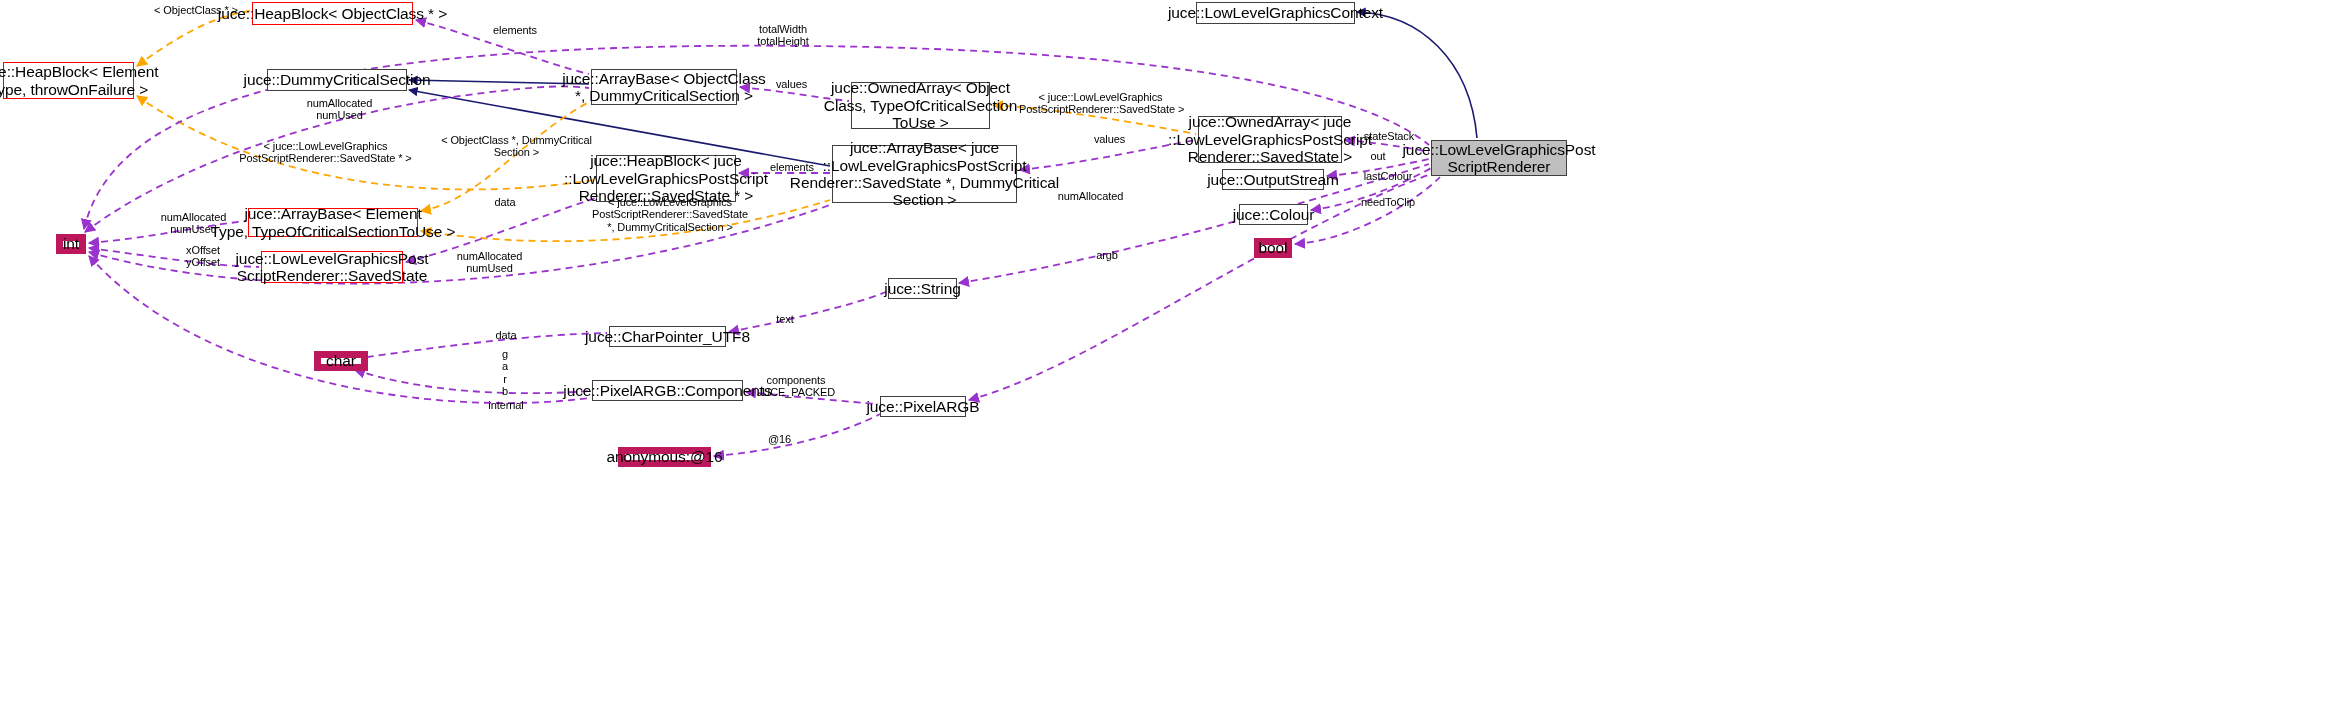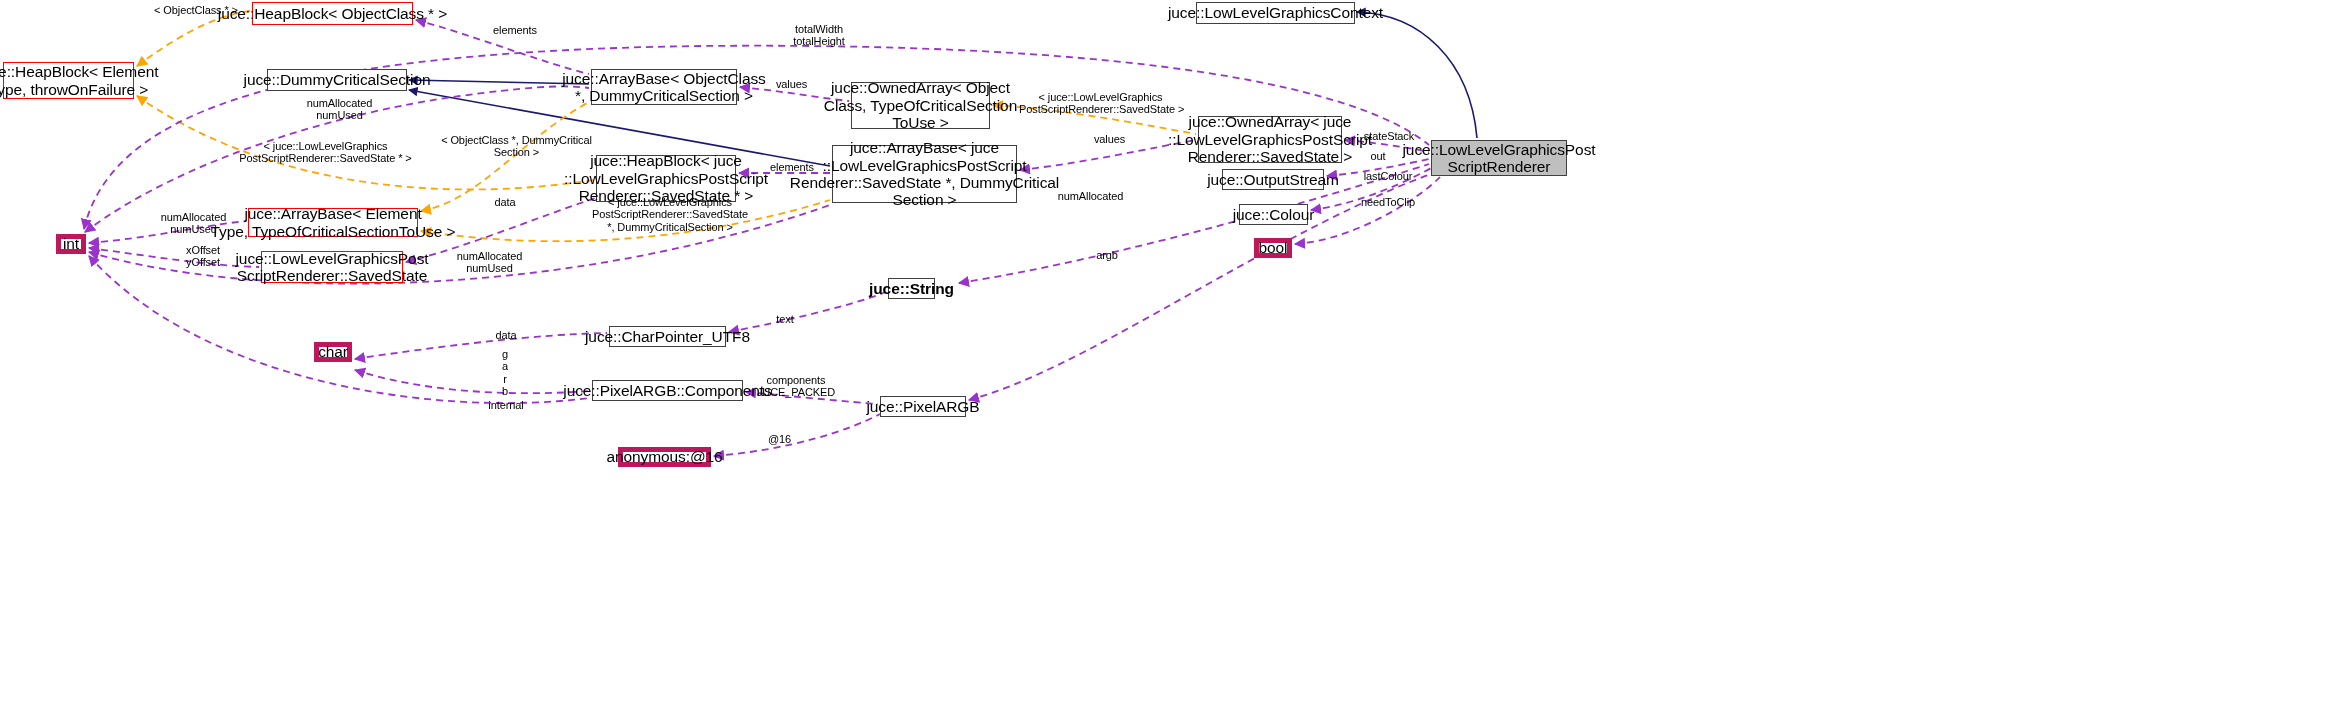--- a/index.html
+++ b/index.html
@@ -32,21 +32,21 @@
     line-height: 1.12;
     font-size: 15.5px;
     color: #000000;
     background: #ffffff;
     border: 1px solid #404040;
     padding: 2px 4px;
     white-space: pre;
     letter-spacing: -0.1px;
   }
   .node.thin-grey {
-    border: 5px solid #be185d;
+    border: 7px solid #be185d;
   }
   .node.red {
     border: 1.6px solid #ff0000;
   }
   .node.dark {
     border: 1.6px solid #404040;
   }
   .node.focus {
     background: #bfbfbf;
     border: 1.4px solid #404040;
@@ -173,30 +173,30 @@
 Renderer::SavedState *, DummyCritical
 Section &gt;</div>
   <div class="node dark" style="left:1222px;top:169px;width:102px;height:21px;">juce::OutputStream</div>
   <div class="node dark" style="left:1239px;top:204px;width:69px;height:21px;">juce::Colour</div>
   <div class="node thin-grey" style="left:1254px;top:238px;width:38px;height:20px;">bool</div>
   <div class="node red" style="left:248px;top:208px;width:170px;height:29px;">juce::ArrayBase&lt; Element
 Type, TypeOfCriticalSectionToUse &gt;</div>
   <div class="node red" style="left:261px;top:251px;width:142px;height:32px;">juce::LowLevelGraphicsPost
 ScriptRenderer::SavedState</div>
   <div class="node thin-grey" style="left:56px;top:234px;width:30px;height:20px;">int</div>
-  <div class="node dark" style="left:888px;top:278px;width:47px;height:21px;font-weight:bold;">juce::String</div>
+  <div class="node dark" style="left:888px;top:278px;width:69px;height:21px;">juce::String</div>
   <div class="node dark" style="left:609px;top:326px;width:117px;height:21px;">juce::CharPointer_UTF8</div>
-  <div class="node thin-grey" style="left:314px;top:342px;width:38px;height:20px;">char</div>
+  <div class="node thin-grey" style="left:314px;top:351px;width:54px;height:20px;">char</div>
   <div class="node dark" style="left:592px;top:380px;width:151px;height:21px;">juce::PixelARGB::Components</div>
   <div class="node dark" style="left:880px;top:396px;width:86px;height:21px;">juce::PixelARGB</div>
   <div class="node thin-grey" style="left:618px;top:447px;width:93px;height:20px;">anonymous:@16</div>
 
   <div class="edge-label" style="left:148px;top:4px;width:96px;">&lt; ObjectClass * &gt;</div>
   <div class="edge-label" style="left:483px;top:24px;width:64px;">elements</div>
-  <div class="edge-label" style="left:746px;top:23px;width:74px;margin-left:36px;">totalWidth
+  <div class="edge-label" style="left:746px;top:23px;width:74px;">totalWidth
 totalHeight</div>
   <div class="edge-label" style="left:769px;top:78px;width:45px;">values</div>
   <div class="edge-label" style="left:1019px;top:91px;width:163px;">&lt; juce::LowLevelGraphics
 PostScriptRenderer::SavedState &gt;</div>
   <div class="edge-label" style="left:296px;top:97px;width:87px;">numAllocated
 numUsed</div>
   <div class="edge-label" style="left:238px;top:140px;width:175px;">&lt; juce::LowLevelGraphics
 PostScriptRenderer::SavedState * &gt;</div>
   <div class="edge-label" style="left:432px;top:134px;width:169px;">&lt; ObjectClass *, DummyCritical
 Section &gt;</div>

